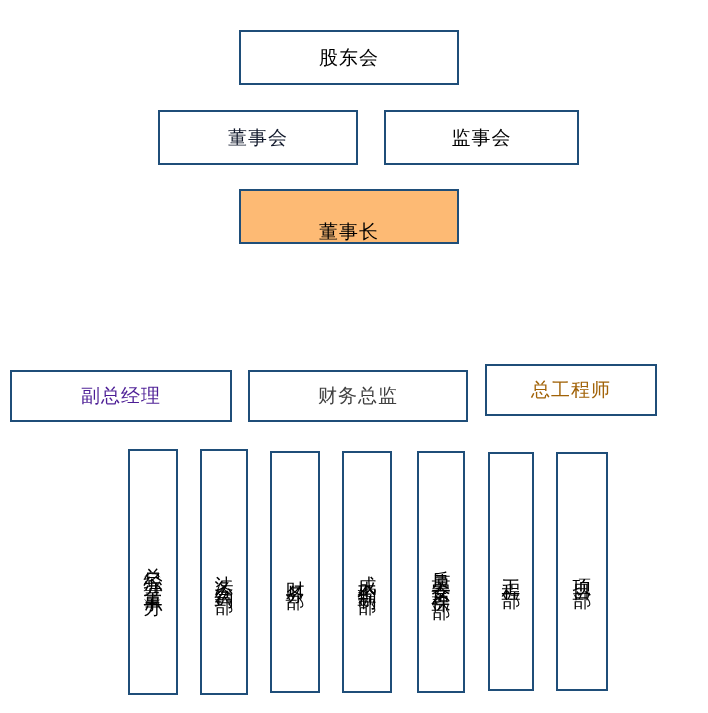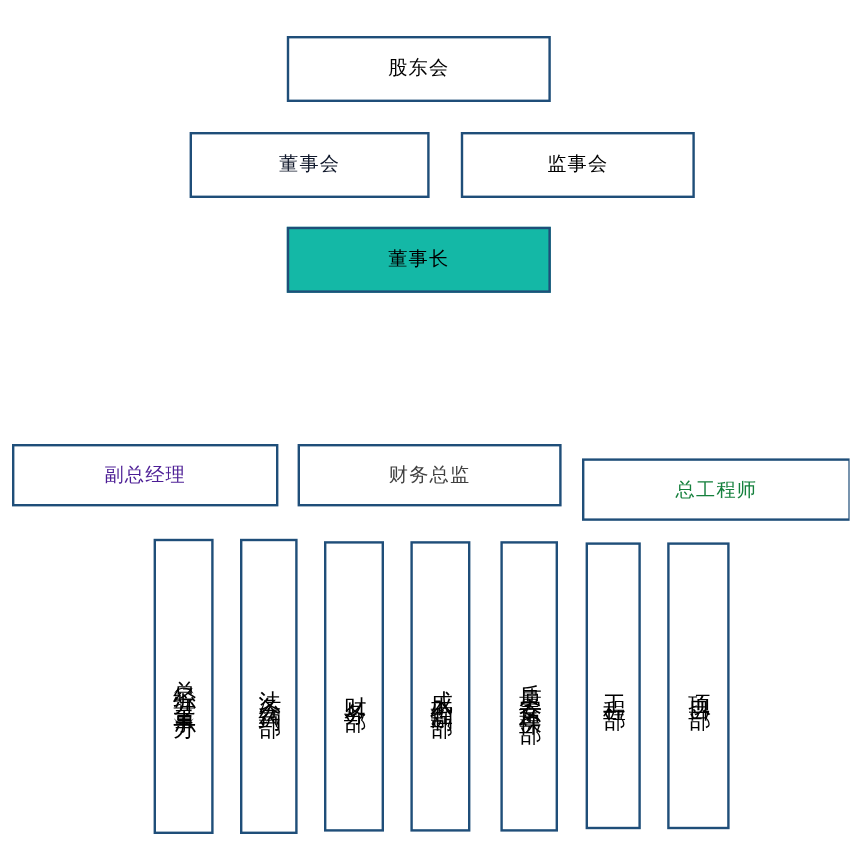--- a/index.html
+++ b/index.html
@@ -26,21 +26,21 @@
     box-sizing: border-box;
     border: 2px solid #1f4e79;
     background: #ffffff;
     display: flex;
     align-items: center;
     justify-content: center;
     color: #000000;
     line-height: 1.05;
   }
   .node.horizontal {
-    font-size: 16px;
+    font-size: 19px;
     letter-spacing: 1px;
   }
   .node.vertical {
     writing-mode: vertical-rl;
     text-orientation: upright;
     font-size: 19px;
     letter-spacing: 5px;
     padding-top: 6px;
     padding-bottom: 6px;
   }
@@ -60,30 +60,30 @@
 <div id="org-chart">
     <div class="node horizontal" style="left: 239px; top: 30px; width: 220px; height: 55px; border-color: rgb(31, 78, 121); border-width: 2px; background: rgb(255, 255, 255); color: rgb(0, 0, 0);">
       <span class="label">股东会</span>
     </div>
     <div class="node horizontal" style="left: 158px; top: 110px; width: 200px; height: 55px; border-color: rgb(31, 78, 121); border-width: 2px; background: rgb(255, 255, 255); color: #0f172a;">
       <span class="label">董事会</span>
     </div>
     <div class="node horizontal" style="left: 372px; top: 110px; width: 195px; height: 55px; border-color: rgb(31, 78, 121); border-width: 2px; background: rgb(255, 255, 255); color: rgb(0, 0, 0); margin-left: 12px;">
       <span class="label">监事会</span>
     </div>
-    <div class="node horizontal" style="left: 239px; top: 189px; width: 220px; height: 55px; border-color: rgb(31, 78, 121); border-width: 2px; background: #14b8a6; color: rgb(0, 0, 0);">
+    <div class="node horizontal" style="left: 239px; top: 189px; width: 220px; height: 55px; border-color: rgb(31, 78, 121); border-width: 2px; background: #fdba74; color: rgb(0, 0, 0); align-items: flex-end;">
       <span class="label">董事长</span>
     </div>
     <div class="node horizontal" style="left: 10px; top: 370px; width: 222px; height: 52px; border-color: rgb(31, 78, 121); border-width: 2px; background: rgb(255, 255, 255); color: #4c1d95;">
       <span class="label">副总经理</span>
     </div>
     <div class="node horizontal" style="left: 248px; top: 370px; width: 220px; height: 52px; border-color: rgb(31, 78, 121); border-width: 2px; background: rgb(255, 255, 255); color: #404040;">
       <span class="label">财务总监</span>
     </div>
-    <div class="node horizontal" style="left: 485px; top: 382px; width: 224px; height: 52px; border-color: rgb(31, 78, 121); border-width: 2px; background: rgb(255, 255, 255); color: #15803d;">
+    <div class="node horizontal" style="left: 485px; top: 364px; width: 172px; height: 52px; border-color: rgb(31, 78, 121); border-width: 2px; background: rgb(255, 255, 255); color: #a16207;">
       <span class="label">总工程师</span>
     </div>
     <div class="node vertical" style="left: 128px; top: 449px; width: 50px; height: 246px; border-color: rgb(31, 78, 121); border-width: 2px; background: rgb(255, 255, 255); color: rgb(0, 0, 0);">
       <span class="label">总经办（董事办）</span>
     </div>
     <div class="node vertical" style="left: 200px; top: 449px; width: 48px; height: 246px; border-color: rgb(31, 78, 121); border-width: 2px; background: rgb(255, 255, 255); color: rgb(0, 0, 0);">
       <span class="label">法务合约部</span>
     </div>
     <div class="node vertical" style="left: 270px; top: 451px; width: 50px; height: 242px; border-color: rgb(31, 78, 121); border-width: 2px; background: rgb(255, 255, 255); color: rgb(0, 0, 0);">
       <span class="label">财务部</span>

